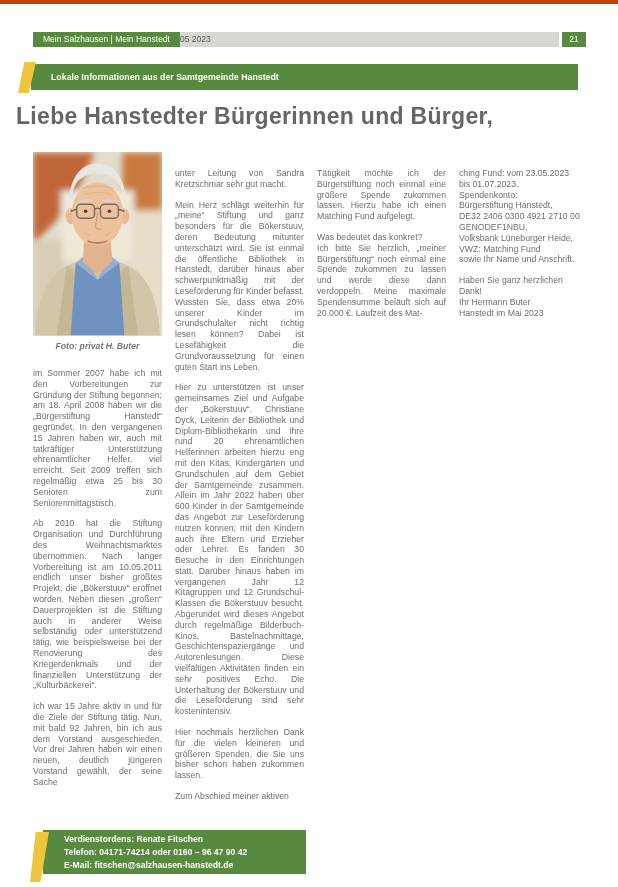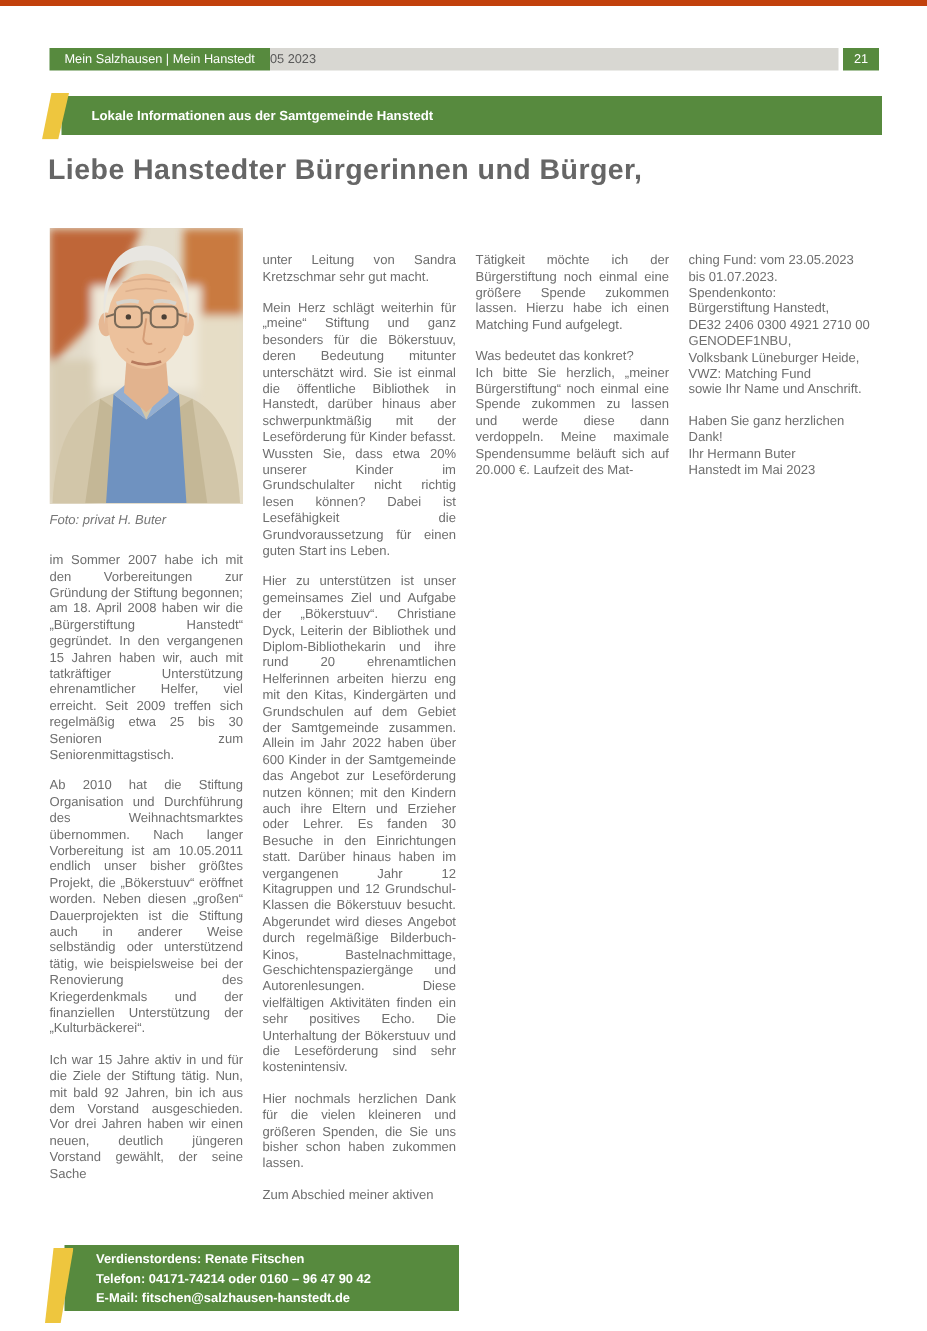--- a/index.html
+++ b/index.html
@@ -6,42 +6,42 @@
   .page{
     position:relative;width:618px;height:887px;background:#ffffff;overflow:hidden;
     font-family:"Liberation Sans",sans-serif;border-top:4px solid #c2410c;
   }
   
   .topbar{position:absolute;left:33px;top:28px;width:553px;height:15px;display:flex;align-items:stretch;}
   .topbar-masthead{background:var(--green);color:#fff;font-size:8.5px;line-height:15px;padding:0 10px;white-space:nowrap;}
   .topbar-mid{flex:1;background:var(--gray_bar);color:#5a5a5a;font-size:8.5px;line-height:15px;}
   .topbar-page{width:24px;background:var(--green);color:#fff;font-size:8.5px;line-height:15px;text-align:center;margin-left:3px;}
   
-  .banner{position:absolute;left:28px;top:60px;width:560px;height:26px;}
+  .banner{position:absolute;left:18px;top:60px;width:560px;height:26px;}
   .banner-yellow{position:absolute;left:0;top:-2px;width:18px;height:31px;background:var(--yellow);
     clip-path:polygon(35% 0,100% 0,60% 100%,0 100%);z-index:2;}
   .banner-green{position:absolute;left:13px;top:0;right:0;height:26px;background:var(--green);
     display:flex;align-items:center;padding-left:20px;color:#fff;font-weight:bold;font-size:8.8px;}
   
-  .headline{position:absolute;left:32px;top:99px;width:560px;margin:0;
-    font-size:19px;font-weight:bold;color:var(--headline_gray);letter-spacing:.3px;white-space:nowrap;}
+  .headline{position:absolute;left:16px;top:99px;width:560px;margin:0;
+    font-size:23px;font-weight:bold;color:var(--headline_gray);letter-spacing:.3px;white-space:nowrap;}
   
   .columns{position:absolute;left:33px;top:148px;width:557px;height:675px;display:flex;gap:13px;overflow:hidden;}
   .col{width:129px;flex:0 0 129px;}
   .col-text p{
     font-size:8.7px;line-height:10.8px;color:var(--body_text);
     text-align:justify;margin:10px 0 0 0;white-space:pre-line;hyphens:auto;-webkit-hyphens:auto;
   }
   .col-text p:first-child{margin-top:16px;}
   .col-ragged p{text-align:left;hyphens:none;-webkit-hyphens:none;}
   
   .photo{width:129px;height:184px;overflow:hidden;background:#e3dccb;}
   .photo svg{display:block;}
   .caption{font-size:8.7px;line-height:11px;color:#767676;font-style:italic;text-align:justify;margin:5px 0 9px 0;hyphens:auto;}
-  .caption .credit{text-align:left;}
+  .caption .credit{text-align:center;font-weight:bold;}
   
   .footer{position:absolute;left:30px;top:826px;width:560px;height:52px;}
   .footer-yellow{position:absolute;left:0;top:2px;width:19px;height:50px;background:var(--yellow);
     clip-path:polygon(30% 0,100% 0,55% 100%,0 100%);z-index:2;}
   .footer-green{position:absolute;left:13px;top:0;width:263px;height:44px;background:var(--green);
     color:#fff;font-weight:bold;font-size:8.6px;line-height:13px;padding:3px 0 0 21px;box-sizing:border-box;}
 </style>
 </head>
 <body>
 

